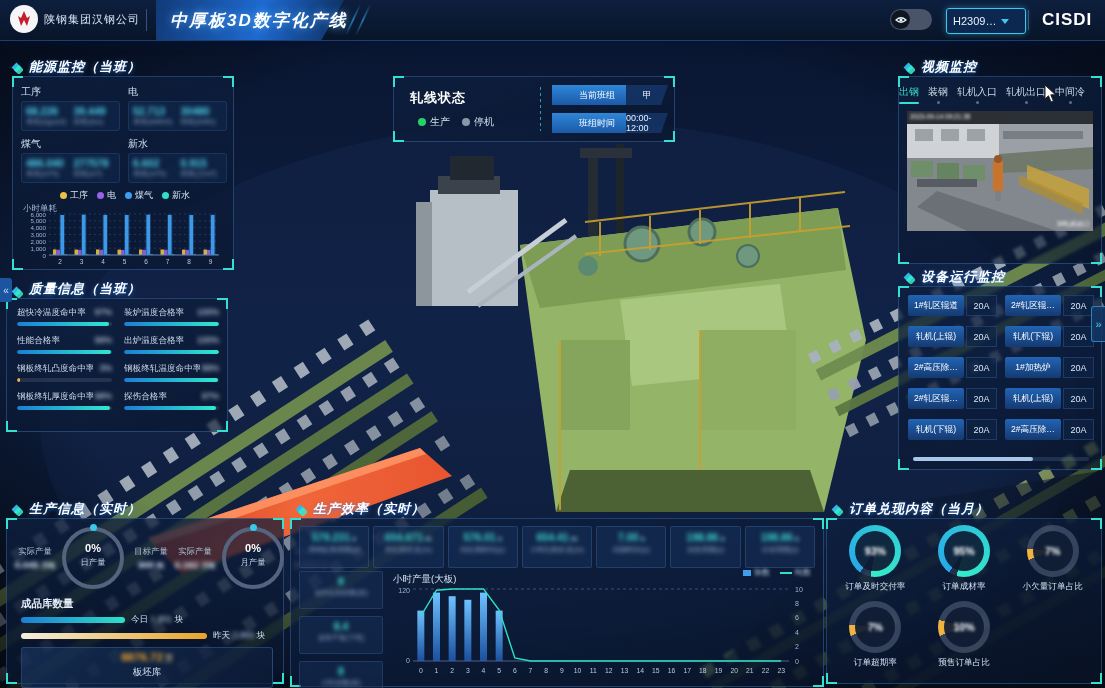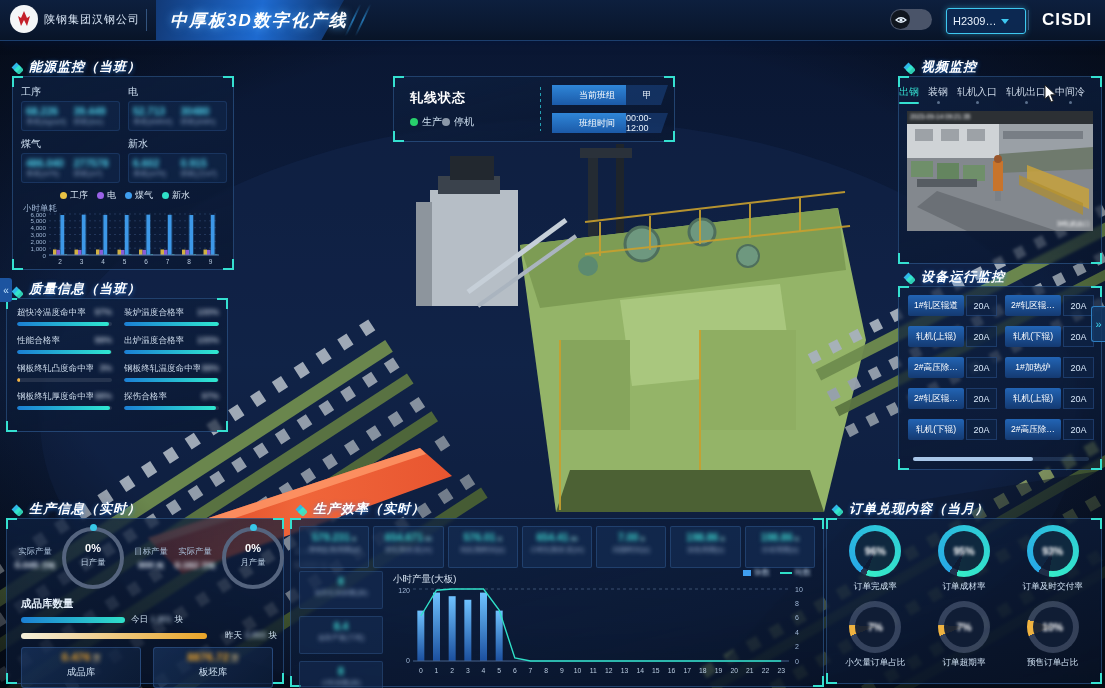--- a/index.html
+++ b/index.html
@@ -58,21 +58,21 @@
   .q-grid{position:absolute;left:10px;top:8px;width:202px;display:grid;grid-template-columns:1fr 1fr;gap:9px 12px;}
   .q-top{display:flex;justify-content:space-between;align-items:baseline;}
   .q-lab{font-size:8.6px;color:#cfdded;white-space:nowrap;overflow:hidden;max-width:76px;}
   .q-val{font-size:8.6px;color:#dfe9f5;}
   .q-track{margin-top:3px;height:4px;background:rgba(255,255,255,.1);border-radius:2px;overflow:hidden;}
   .q-fill{height:4px;border-radius:2px;background:linear-gradient(90deg,#1b7fd4,#2fe8d0);}
   .q-fill.orange{background:linear-gradient(90deg,#f0a028,#f6c35a);}
 
   
   .ls-title{position:absolute;left:16px;top:12px;font-size:13px;font-weight:800;color:#fff;letter-spacing:1px;}
-  .ls-legend{position:absolute;left:16px;top:38px;display:flex;}
+  .ls-legend{position:absolute;left:24px;top:38px;display:flex;gap:12px;}
   .ls-li{display:flex;align-items:center;gap:4px;font-size:10px;color:#cfe0f0;}
   .ls-dot{width:8px;height:8px;border-radius:50%;}
   .ls-sep{position:absolute;left:146px;top:10px;width:1px;height:44px;background:repeating-linear-gradient(180deg,#2fd8e8 0 3px,transparent 3px 6px);opacity:.7;}
   .ls-rows{position:absolute;left:158px;top:8px;display:flex;flex-direction:column;gap:8px;}
   .ls-row{display:flex;width:116px;height:20px;clip-path:polygon(0 0,100% 0,94% 100%,0 100%);}
   .ls-row .lab{flex:0 0 58px;background:linear-gradient(180deg,#2f86d8,#1b5aa8);font-size:9px;color:#fff;display:flex;align-items:center;justify-content:center;padding-left:16px;}
   .ls-row .val{flex:1;background:rgba(30,80,150,.45);font-size:9px;color:#e8f2fc;display:flex;align-items:center;justify-content:center;}
 
   
   .v-tabs{position:absolute;left:0;top:8px;width:188px;display:flex;gap:9px;overflow:hidden;}
@@ -652,26 +652,22 @@
         <div class="pr-side">
             <div class="l">目标产量</div>
             <div class="v bl"><span>5,000</span> <span style="font-size:7px">吨</span></div>
           </div>
       </div>
     </div>
     <div class="pr-invhead">成品库数量</div>
     <div class="pr-bar" style="left:14px;top:98px;width:104px;background:linear-gradient(90deg,#1b7fd4,#2fe0c8);"></div>
     <div class="pr-barlab" style="left:124px;top:95px;"><span>今日</span> <span class="bl">1,801</span> <span>块</span></div>
     <div class="pr-bar" style="left:14px;top:114px;width:186px;background:linear-gradient(90deg,#f4efdc,#e8a428);"></div>
-    <div class="pr-barlab" style="left:218px;top:111px;"><span>昨天</span> <span class="bl">3,893</span> <span>块</span></div>
+    <div class="pr-barlab" style="left:206px;top:111px;"><span>昨天</span> <span class="bl">3,893</span> <span>块</span></div>
     <div class="pr-stores">
-      <div class="pr-store">
-        <div class="v bl"><span>0.476</span><em>万</em></div>
-        <div class="l">成品库</div>
-      </div>
       <div class="pr-store">
         <div class="v bl"><span>8876.72</span><em>万</em></div>
         <div class="l">板坯库</div>
       </div>
     </div>
   </section>
 
   <div class="ptitle" style="left:294px;top:500px;">
     <svg class="dicon" viewBox="0 0 13 13">
         <rect x="3" y="3" width="7" height="7" transform="rotate(45 6.5 6.5)" fill="#2fb8e8"></rect>
@@ -807,47 +803,41 @@
   <div class="ptitle" style="left:830px;top:500px;">
     <svg class="dicon" viewBox="0 0 13 13">
         <rect x="3" y="3" width="7" height="7" transform="rotate(45 6.5 6.5)" fill="#2fb8e8"></rect>
         <rect x="5.4" y="5.4" width="7" height="7" transform="rotate(45 8.9 8.9)" fill="#35ecc8" opacity="0.85"></rect>
       </svg>
     <span class="txt">订单兑现内容（当月）</span>
   </div>
   <section class="box" style="left:826px;top:518px;width:274px;height:164px;"><i class="cc"></i>
     <div class="ord-grid" id="ord-grid">
         <div class="gauge">
-          <div class="donut" style="background: conic-gradient(from 215deg, rgb(39, 168, 232), rgb(53, 236, 200) 96%, rgba(130, 150, 180, 0.18) 96%, rgba(130, 150, 180, 0.18) 100%);">
-            <div class="p bl1">96%</div>
-          </div>
-          <div class="l">订单完成率</div>
+          <div class="donut" style="background: conic-gradient(from 215deg, rgb(39, 168, 232), rgb(53, 236, 200) 93%, rgba(130, 150, 180, 0.18) 93%, rgba(130, 150, 180, 0.18) 100%);">
+            <div class="p bl1">93%</div>
+          </div>
+          <div class="l">订单及时交付率</div>
         </div>
         <div class="gauge">
           <div class="donut" style="background: conic-gradient(from 215deg, rgb(39, 168, 232), rgb(53, 236, 200) 95%, rgba(130, 150, 180, 0.18) 95%, rgba(130, 150, 180, 0.18) 100%);">
             <div class="p bl1">95%</div>
           </div>
           <div class="l">订单成材率</div>
         </div>
         <div class="gauge">
-          <div class="donut" style="background: conic-gradient(from 215deg, rgb(39, 168, 232), rgb(53, 236, 200) 93%, rgba(130, 150, 180, 0.18) 93%, rgba(130, 150, 180, 0.18) 100%);">
-            <div class="p bl1">93%</div>
-          </div>
-          <div class="l">订单及时交付率</div>
+          <div class="donut" style="background: conic-gradient(from 250deg, rgb(240, 179, 64) 0deg, rgb(240, 179, 64) 7%, rgba(118, 132, 160, 0.4) 7%, rgba(118, 132, 160, 0.4) 100%);">
+            <div class="p bl1">7%</div>
+          </div>
+          <div class="l">小欠量订单占比</div>
         </div>
         <div class="gauge">
           <div class="donut" style="background: conic-gradient(from 250deg, rgb(240, 179, 64) 0deg, rgb(240, 179, 64) 7%, rgba(118, 132, 160, 0.4) 7%, rgba(118, 132, 160, 0.4) 100%);">
             <div class="p bl1">7%</div>
           </div>
-          <div class="l">小欠量订单占比</div>
-        </div>
-        <div class="gauge">
-          <div class="donut" style="background: conic-gradient(from 250deg, rgb(240, 179, 64) 0deg, rgb(240, 179, 64) 7%, rgba(118, 132, 160, 0.4) 7%, rgba(118, 132, 160, 0.4) 100%);">
-            <div class="p bl1">7%</div>
-          </div>
           <div class="l">订单超期率</div>
         </div>
         <div class="gauge">
           <div class="donut" style="background: conic-gradient(from 250deg, rgb(240, 179, 64) 0deg, rgb(240, 179, 64) 10%, rgba(118, 132, 160, 0.4) 10%, rgba(118, 132, 160, 0.4) 100%);">
             <div class="p bl1">10%</div>
           </div>
           <div class="l">预售订单占比</div>
         </div>
       </div>
   </section>

